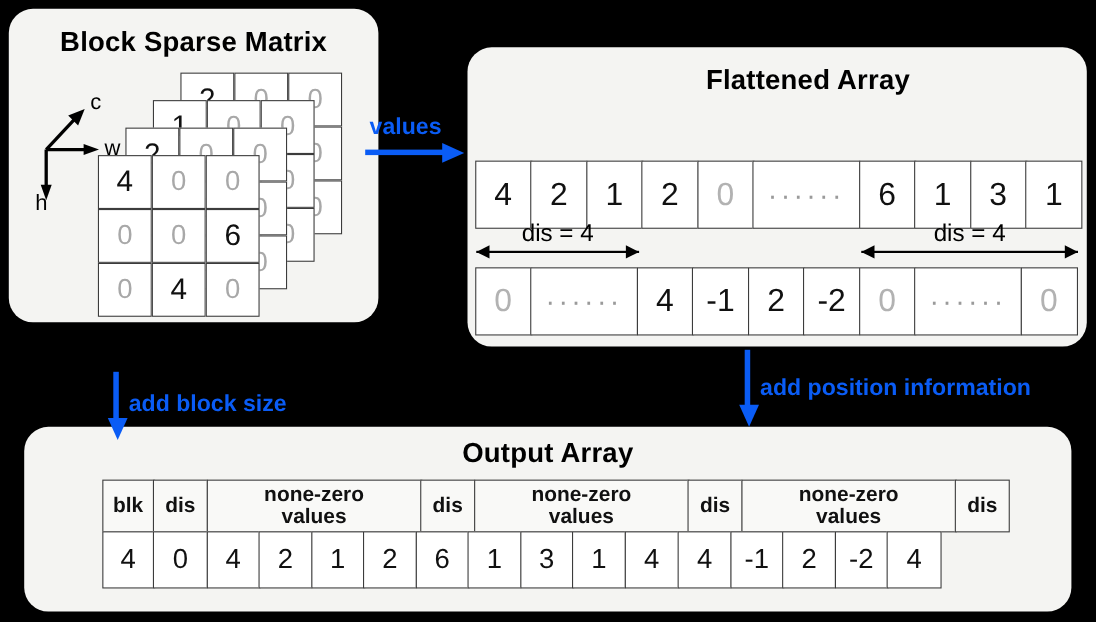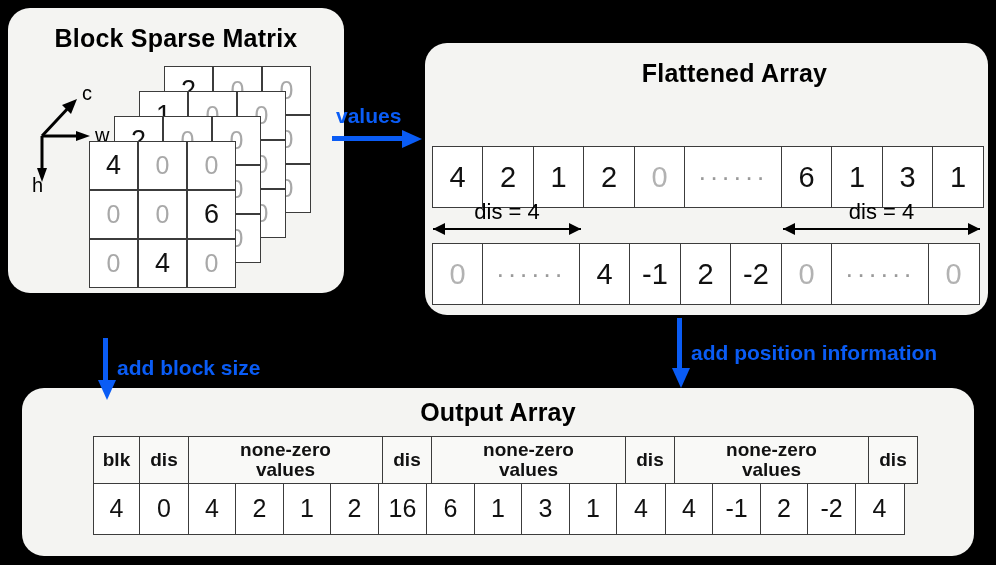--- a/index.html
+++ b/index.html
@@ -198,21 +198,20 @@
         <div class="hcell" style="width: 196px;">none-zero<br>values</div>
         <div class="hcell" style="width: 50px;">dis</div>
       </div>
     <div class="vrow" id="out-vals">
         <div class="vcell purple" style="width: 48px;">4</div>
         <div class="vcell yellow" style="width: 50px;">0</div>
         <div class="vcell pink" style="width: 49px;">4</div>
         <div class="vcell pink" style="width: 49px;">2</div>
         <div class="vcell pink" style="width: 49px;">1</div>
         <div class="vcell pink" style="width: 49px;">2</div>
-        <div class="vcell yellow" style="width: 50px;">16</div>
         <div class="vcell blue" style="width: 49px;">6</div>
         <div class="vcell blue" style="width: 49px;">1</div>
         <div class="vcell blue" style="width: 49px;">3</div>
         <div class="vcell blue" style="width: 49px;">1</div>
         <div class="vcell yellow" style="width: 50px;">4</div>
         <div class="vcell green" style="width: 49px;">4</div>
         <div class="vcell green" style="width: 49px;">-1</div>
         <div class="vcell green" style="width: 49px;">2</div>
         <div class="vcell green" style="width: 49px;">-2</div>
         <div class="vcell yellow" style="width: 50px;">4</div>

